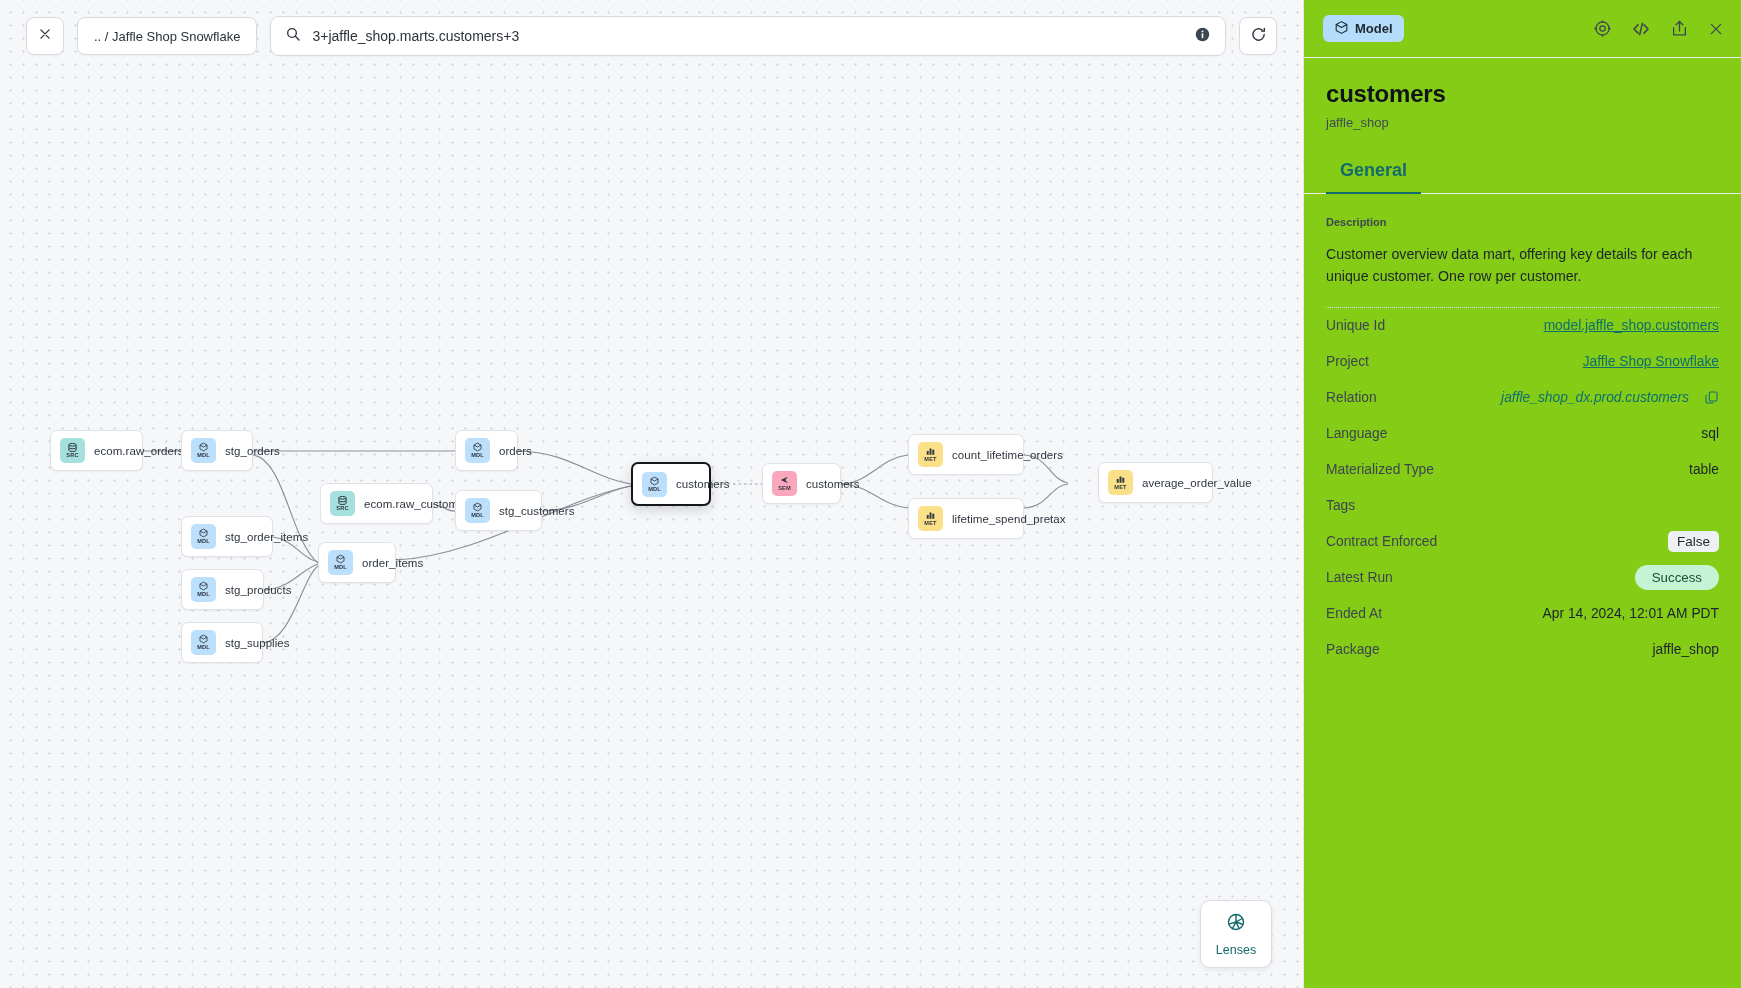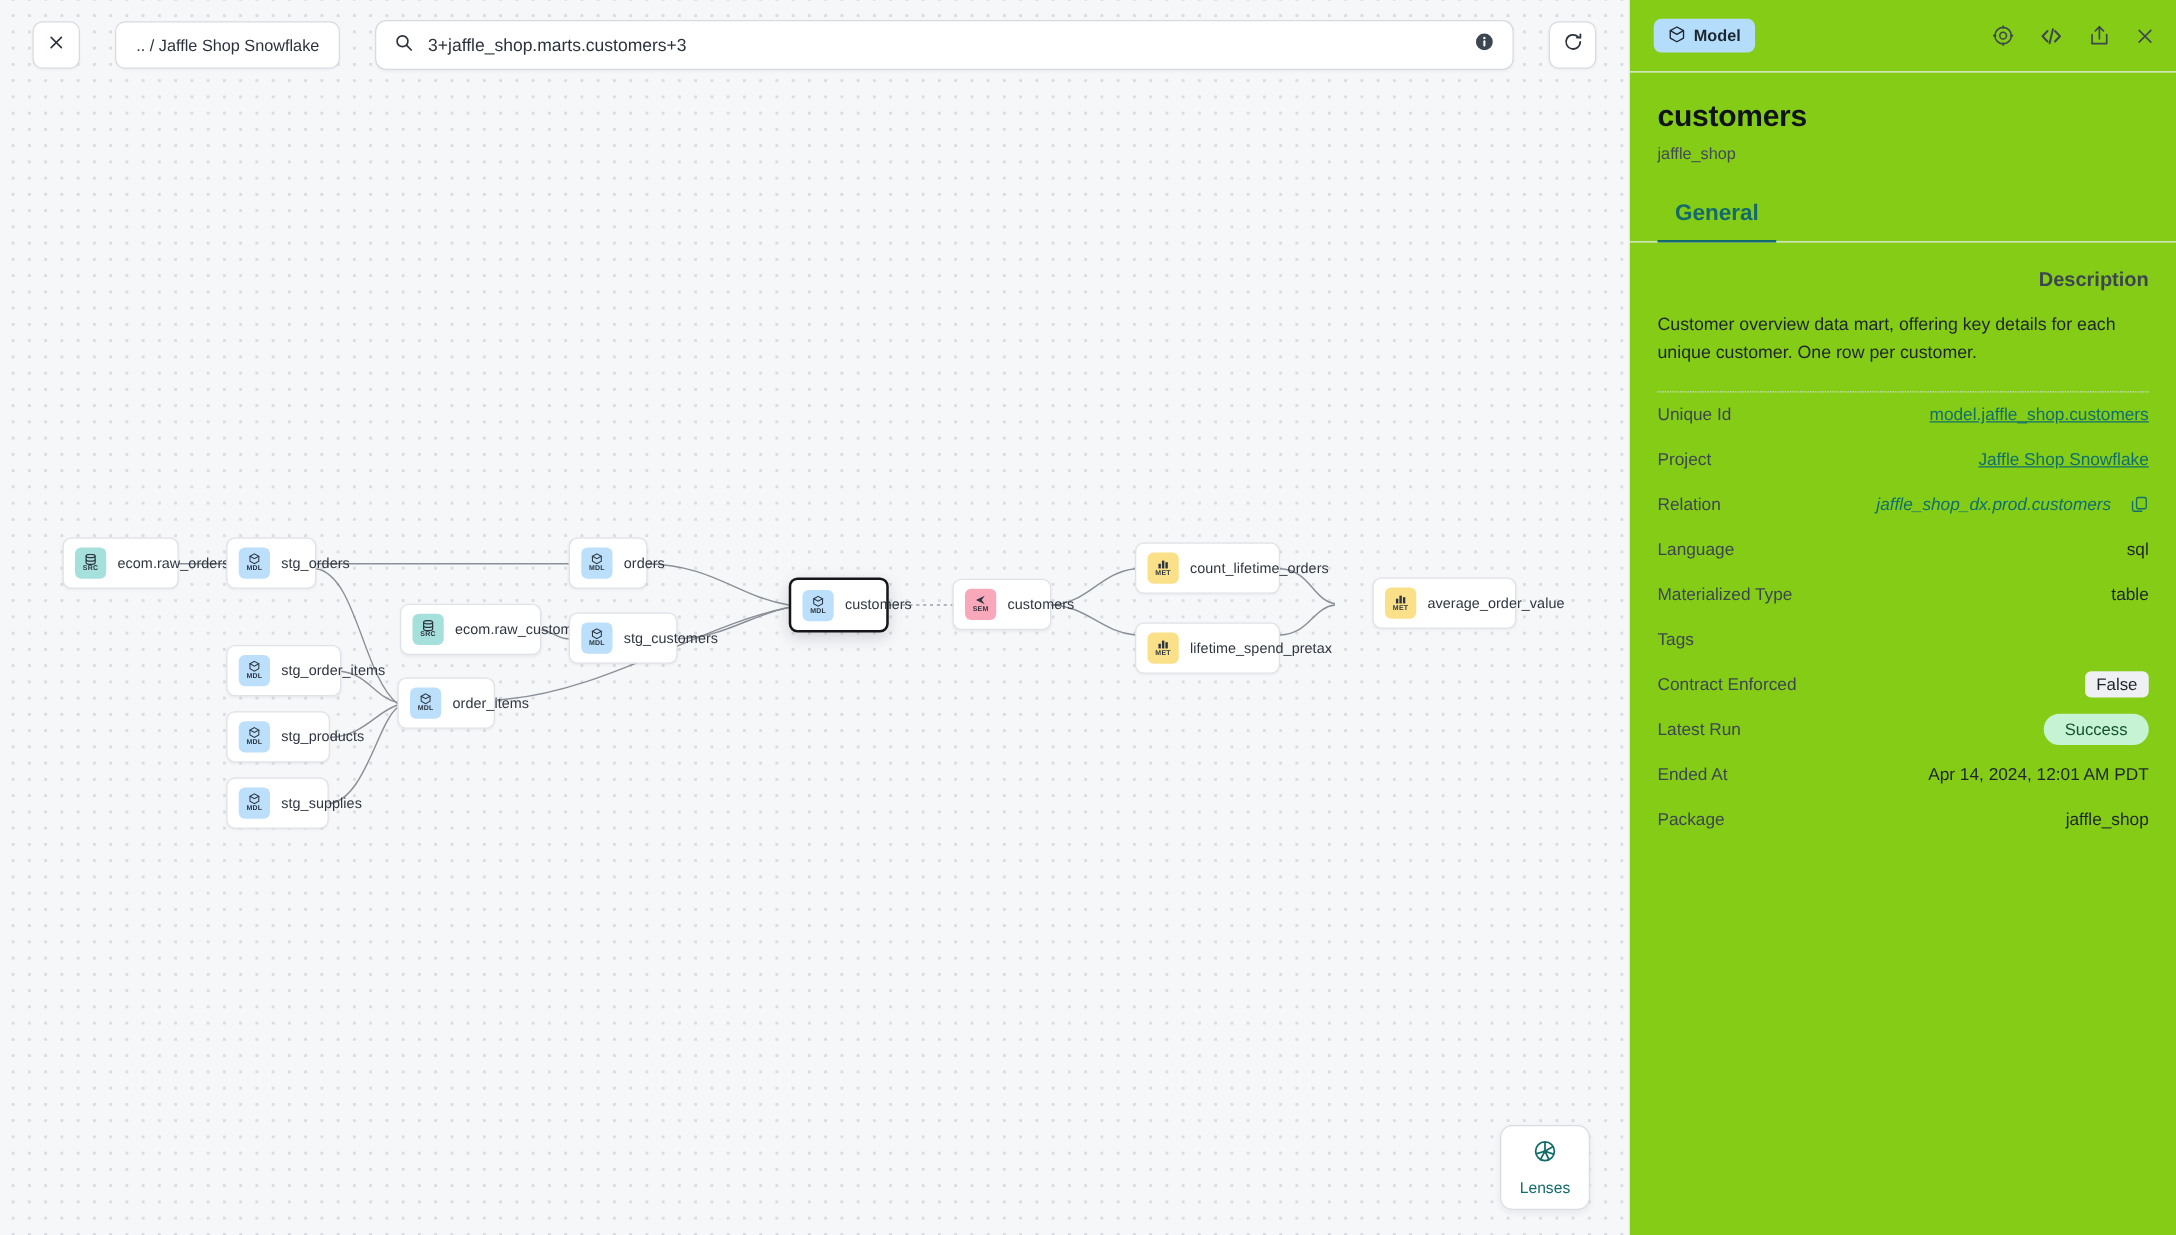--- a/index.html
+++ b/index.html
@@ -84,21 +84,21 @@
   .lenses-btn .ltext {
     font-size: 12.5px; font-weight: 400; color: #136b6b;
   }
 
   
   .topbar {
     position: absolute; left: 0; top: 0;
     width: 1303px; height: 72px;
     display: flex; align-items: center;
     padding: 0 26px;
-    gap: 28px;
+    gap: 13px;
     pointer-events: none;
   }
   .topbar > * { pointer-events: auto; }
   .tb-btn {
     width: 38px; height: 38px;
     background: #fff;
     border: 1px solid #d7dbe1;
     border-radius: 8px;
     display: flex; align-items: center; justify-content: center;
     cursor: pointer;
@@ -168,21 +168,21 @@
   .tabs { padding: 0 22px; margin-top: 22px; border-bottom: 1px solid #e7eaee; display: flex; }
   .tab {
     font-size: 18px; font-weight: 600; color: #136b6b;
     padding: 8px 14px 11px 14px;
     border-bottom: 2.5px solid #136b6b;
     cursor: pointer;
     margin-bottom: -1px;
   }
 
   .panel-body { padding: 22px 22px 0 22px; overflow-y: auto; flex: 1; }
-  .sec-label { font-size: 16px; font-weight: 700; color: #3c4651; text-align: right; }
+  .sec-label { font-size: 11px; font-weight: 700; color: #3c4651; }
   .desc {
     font-size: 14.2px; color: #1d242c;
     line-height: 1.58;
     margin-top: 15px;
     padding-bottom: 19px;
     border-bottom: 1px dotted #dde1e6;
   }
   .kv {
     display: flex; align-items: center;
     justify-content: space-between;

